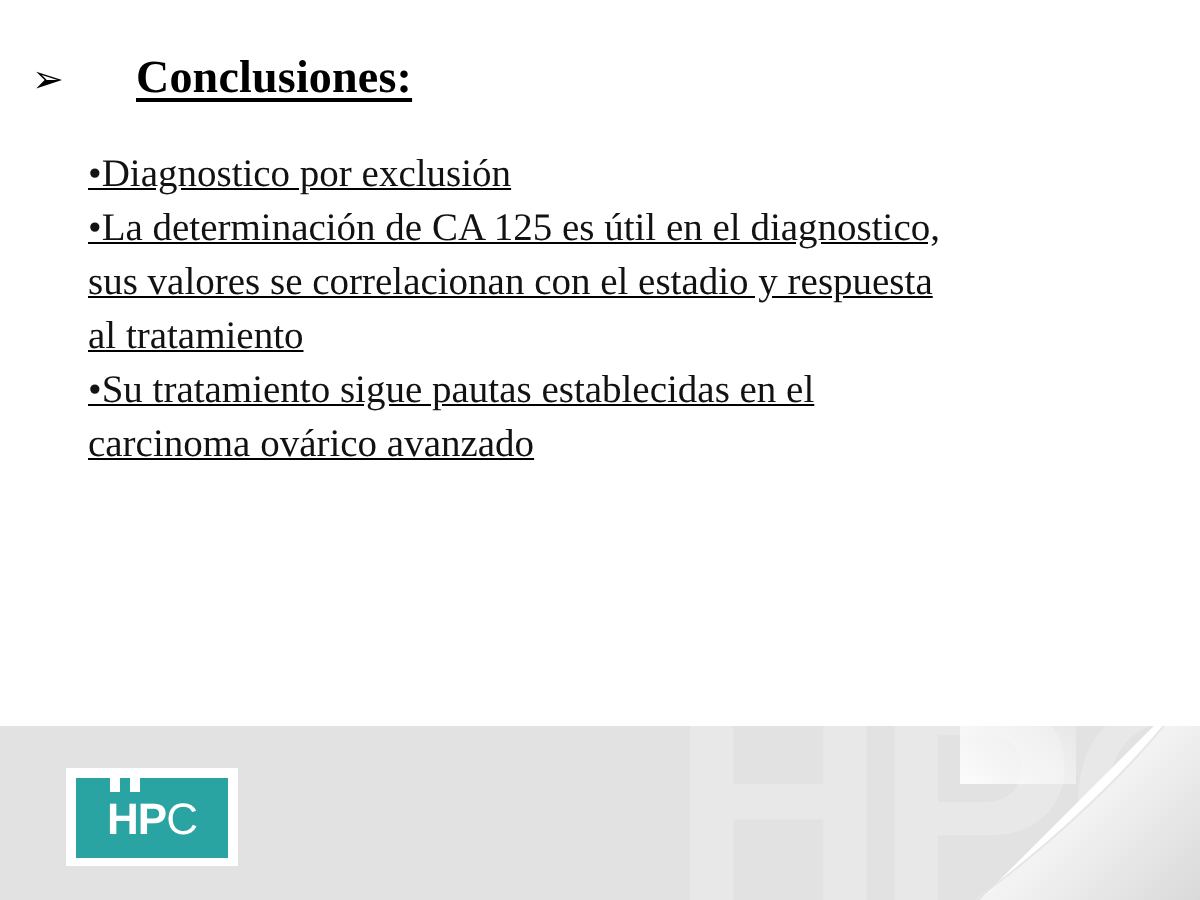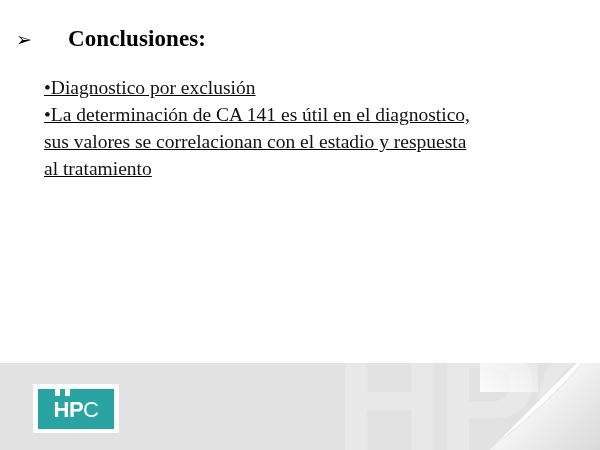--- a/index.html
+++ b/index.html
@@ -34,20 +34,21 @@
     font-size: 19px;
     line-height: 1;
     color: #000000;
     text-align: left;
   }
   .title-text {
     margin-left: 26px;
     font-size: 23px;
     font-weight: bold;
     color: #000000;
+    text-decoration: underline;
     text-underline-offset: 3px;
     letter-spacing: 0.1px;
   }
 
   
   .body-block {
     position: absolute;
     left: 44px;
     top: 74px;
     width: 520px;
@@ -145,23 +146,25 @@
 
 <div class="slide">
 
   <div class="title-row">
     <span class="title-arrow">➢</span>
     <span class="title-text">Conclusiones:</span>
   </div>
 
   <div class="body-block">
     <div class="bullet-line">•Diagnostico por exclusión</div>
-    <div class="bullet-line">•La determinación de CA 141 es útil en el diagnostico,
+    <div class="bullet-line">•La determinación de CA 125 es útil en el diagnostico,
 sus valores se correlacionan con el estadio y respuesta
 al tratamiento</div>
+    <div class="bullet-line">•Su tratamiento sigue pautas establecidas en el
+carcinoma ovárico avanzado</div>
   </div>
 
   <div class="footer">
 
     <div class="watermark">
       <span class="wm-hp">HP</span><span class="wm-c">C</span>
     </div>
 
     <div class="logo-box">
       <div class="logo-inner">

